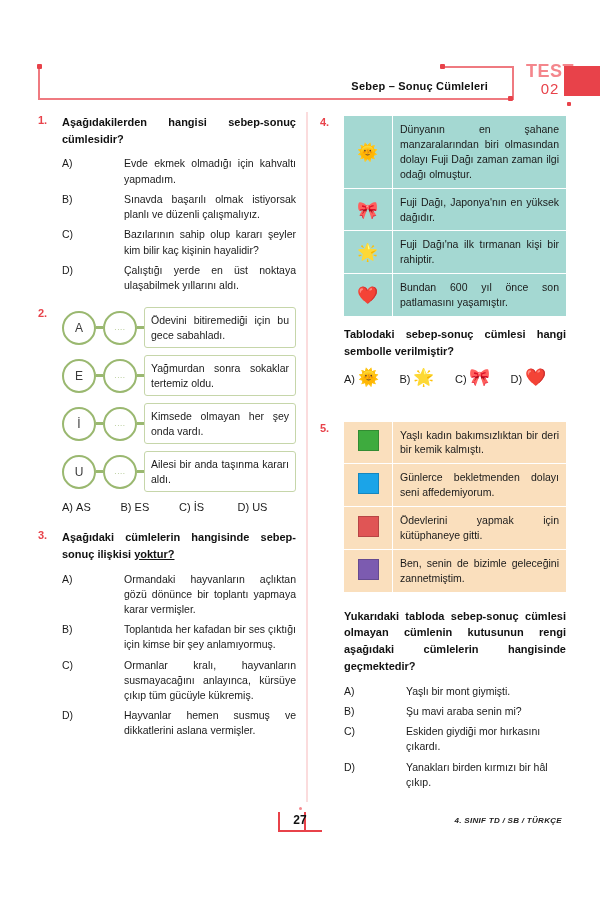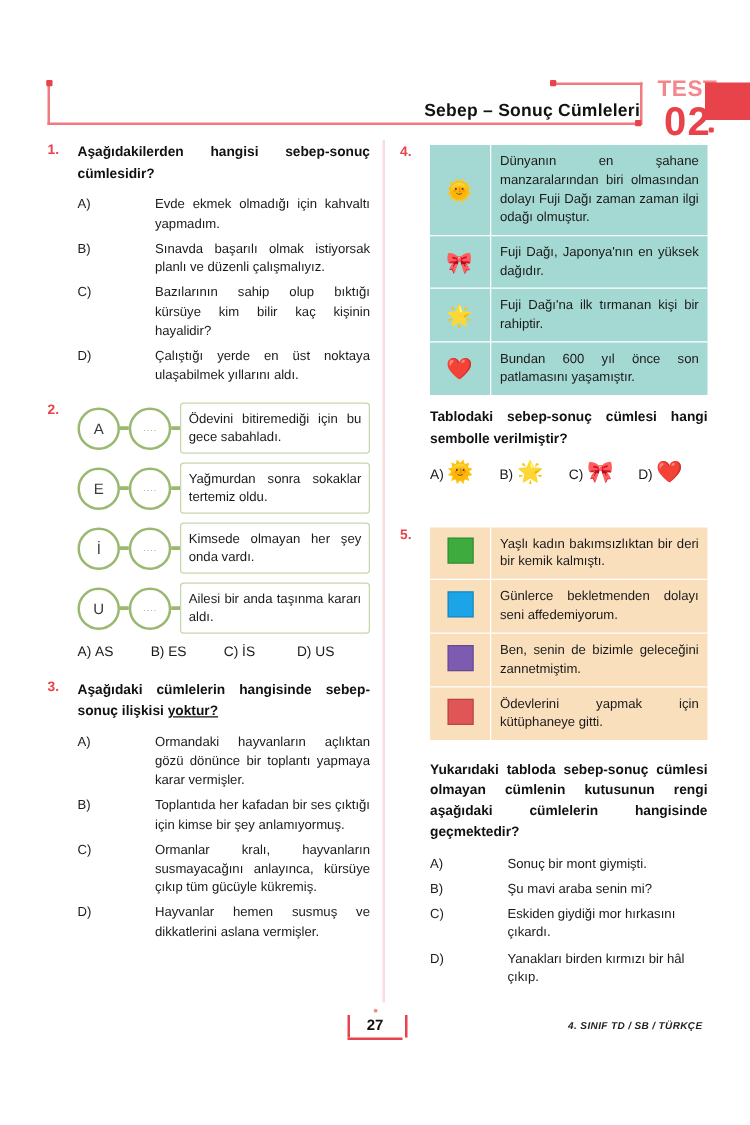--- a/index.html
+++ b/index.html
@@ -13,25 +13,25 @@
   
   .header{position:absolute;left:38px;top:62px;width:522px;height:44px;}
   .hdr-line-bottom{position:absolute;left:0;top:36px;width:474px;height:2px;background:#ef7a80;}
   .hdr-line-left{position:absolute;left:0;top:4px;width:2px;height:34px;background:#ef7a80;}
   .hdr-dot{position:absolute;width:5px;height:5px;background:#e8424a;border-radius:1px;}
   .hdr-dot.tl{left:-1px;top:2px;}
   .hdr-dot.tr{left:402px;top:2px;}
   .hdr-dot.br{left:470px;top:34px;}
   .hdr-line-topright{position:absolute;left:402px;top:4px;width:74px;height:2px;background:#ef7a80;}
   .hdr-line-right{position:absolute;left:474px;top:4px;width:2px;height:34px;background:#ef7a80;}
-  .hdr-title{position:absolute;right:48px;top:18px;font-size:14px;font-weight:bold;
+  .hdr-title{position:absolute;right:72px;top:18px;font-size:11px;font-weight:bold;
     letter-spacing:.2px;color:#111;white-space:nowrap;}
   .test-badge{position:absolute;left:482px;top:0px;width:60px;text-align:center;line-height:1;}
   .test-word{font-size:18px;font-weight:bold;color:#f4868c;letter-spacing:.5px;}
-  .test-num{font-size:32px;font-weight:bold;color:#e8424a;letter-spacing:1px;margin-top:1px;}
+  .test-num{font-size:15px;font-weight:normal;color:#e8424a;letter-spacing:1px;margin-top:1px;}
   .test-dot{position:absolute;left:47px;top:40px;width:4px;height:4px;background:#e8424a;border-radius:1px;}
   .red-block{position:absolute;left:564px;top:66px;width:36px;height:30px;background:#e8424a;}
 
   
   .divider{position:absolute;left:306px;top:112px;width:1.5px;height:690px;background:#fbdcdd;}
   .col{position:absolute;top:114px;}
   .col-left{left:38px;width:258px;}
   .col-right{left:320px;width:246px;}
 
   
@@ -66,21 +66,21 @@
   .tbl td{vertical-align:middle;padding:6px 7px;font-size:10.5px;line-height:1.42;
     text-align:justify;color:#1a1a1a;border-bottom:1.5px solid #ffffff;margin-top:28px;}
   .tbl tr:last-child td{border-bottom:none;}
   .tbl td.sym{width:40px;text-align:center;padding:6px 4px;
     border-right:1.5px solid #ffffff;font-size:18px;line-height:1;}
   .sq{width:19px;height:19px;display:inline-block;border:1px solid rgba(0,0,0,.18);}
   .emoji{font-size:17px;line-height:1;}
 
   
   .footer{position:absolute;left:0;top:812px;width:600px;height:30px;}
-  .pageno{position:absolute;left:278px;top:0px;width:48px;height:20px;}
+  .pageno{position:absolute;left:278px;top:0px;width:28px;height:20px;}
   .pageno .frame-l{position:absolute;left:0;top:0;width:2px;height:18px;background:#e8424a;}
   .pageno .frame-r{position:absolute;right:0;top:0;width:2px;height:18px;background:#e8424a;}
   .pageno .frame-b{position:absolute;left:0;bottom:0;width:44px;height:2px;background:#e8424a;}
   .pageno .dot{position:absolute;left:21px;top:-5px;width:3px;height:3px;background:#f4868c;border-radius:50%;}
   .pageno .num{position:absolute;left:0;top:1px;width:44px;text-align:center;
     font-size:12px;font-weight:bold;color:#111;}
   .foot-right{position:absolute;right:38px;top:4px;font-size:8px;font-style:italic;
     font-weight:bold;color:#222;letter-spacing:.3px;}
 </style>
 </head>
@@ -117,21 +117,21 @@
           <div class="opt">
             <span class="opt-l">A)</span>
             <span class="opt-t">Evde ekmek olmadığı için kahvaltı yapmadım.</span>
           </div>
           <div class="opt">
             <span class="opt-l">B)</span>
             <span class="opt-t">Sınavda başarılı olmak istiyorsak planlı ve düzenli çalışmalıyız.</span>
           </div>
           <div class="opt">
             <span class="opt-l">C)</span>
-            <span class="opt-t">Bazılarının sahip olup bıktığı kürsüye kim bilir kaç kişinin hayalidir?</span>
+            <span class="opt-t">Bazılarının sahip olup kararı şeyler kim bilir kaç kişinin hayalidir?</span>
           </div>
           <div class="opt">
             <span class="opt-l">D)</span>
             <span class="opt-t">Çalıştığı yerde en üst noktaya ulaşabilmek yıllarını aldı.</span>
           </div>
         </div>
       </div>
     </div>
 
     <div class="q" style="margin-top:4px;">
@@ -269,34 +269,34 @@
           <tbody>
               <tr>
             <td class="sym"><span class="sq" id="sq0" style="background: rgb(62, 171, 62);"></span></td>
             <td>Yaşlı kadın bakımsızlıktan bir deri bir kemik kalmıştı.</td>
           </tr>
           <tr>
             <td class="sym"><span class="sq" id="sq1" style="background: rgb(27, 164, 232);"></span></td>
             <td>Günlerce bekletmenden dolayı seni affedemiyorum.</td>
           </tr>
           <tr>
+            <td class="sym"><span class="sq" id="sq3" style="background: rgb(224, 85, 85);"></span></td>
+            <td>Ödevlerini yapmak için kütüphaneye gitti.</td>
+          </tr>
+          <tr>
             <td class="sym"><span class="sq" id="sq2" style="background: rgb(124, 91, 176);"></span></td>
             <td>Ben, senin de bizimle geleceğini zannetmiştim.</td>
-          </tr>
-          <tr>
-            <td class="sym"><span class="sq" id="sq3" style="background: rgb(224, 85, 85);"></span></td>
-            <td>Ödevlerini yapmak için kütüphaneye gitti.</td>
           </tr>
         </tbody>
           </table>
         <div class="qstem" style="margin-top:16px;">Yukarıdaki tabloda sebep-sonuç cümlesi olmayan cümlenin kutusunun rengi aşağıdaki cümlelerin hangisinde geçmektedir?</div>
         <div class="opts">
           <div class="opt">
             <span class="opt-l">A)</span>
-            <span class="opt-t" style="text-align:left;">Sonuç bir mont giymişti.</span>
+            <span class="opt-t" style="text-align:left;">Yaşlı bir mont giymişti.</span>
           </div>
           <div class="opt">
             <span class="opt-l">B)</span>
             <span class="opt-t" style="text-align:left;">Şu mavi araba senin mi?</span>
           </div>
           <div class="opt">
             <span class="opt-l">C)</span>
             <span class="opt-t" style="text-align:left;">Eskiden giydiği mor hırkasını çıkardı.</span>
           </div>
           <div class="opt">

